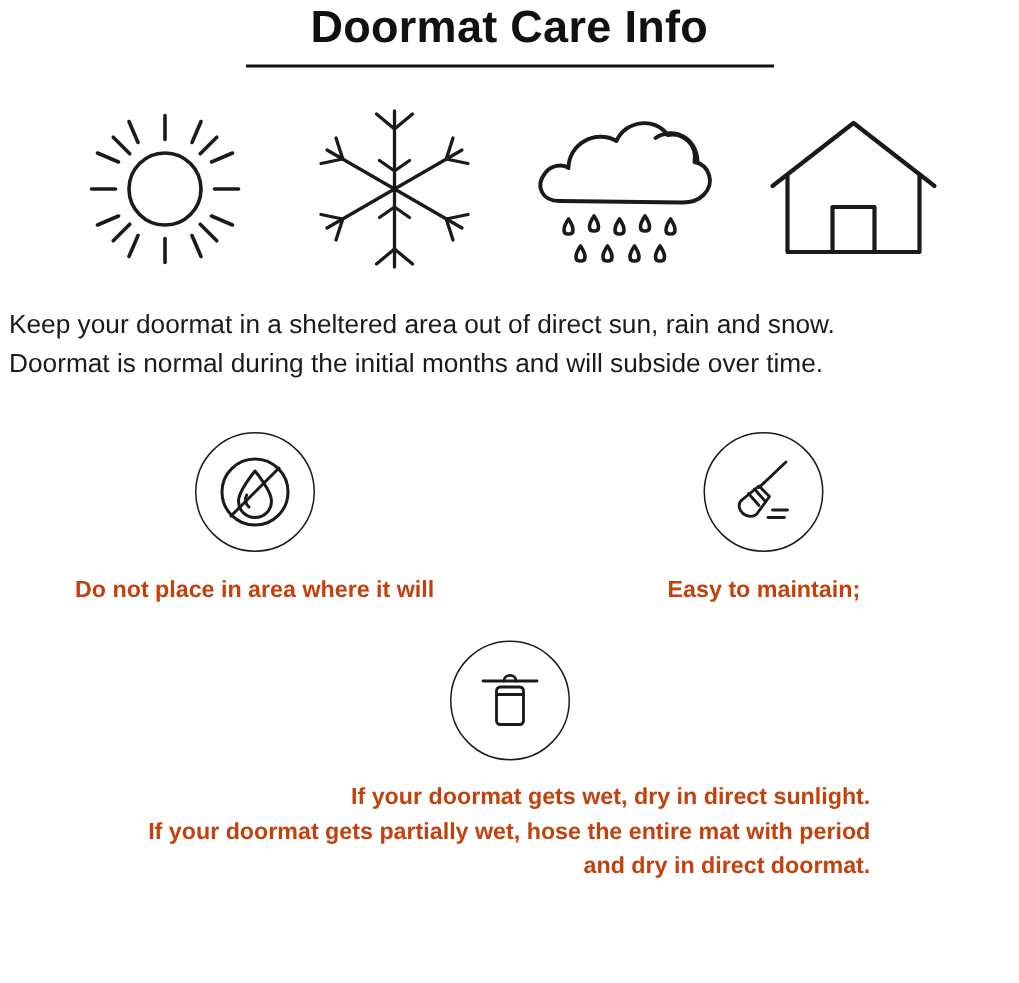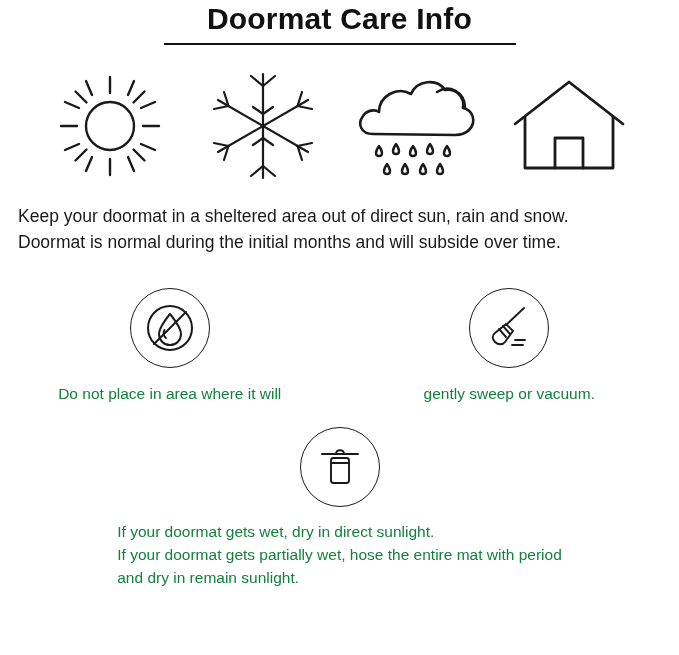--- a/index.html
+++ b/index.html
@@ -53,21 +53,21 @@
   .icon-cell {
     width: 150px;
     height: 118px;
     display: flex;
     align-items: center;
     justify-content: center;
   }
 
   
   .lead {
-    padding: 18px 6px 0 18px;
+    padding: 18px 6px 0 6px;
     text-align: left;
   }
   .lead p {
     margin: 0;
     font-size: 17.5px;
     line-height: 1.52;
     color: #1a1a1a;
   }
 
   
@@ -86,25 +86,26 @@
     height: 80px;
     border: 1.6px solid #1a1a1a;
     border-radius: 50%;
     display: flex;
     align-items: center;
     justify-content: center;
     box-sizing: border-box;
   }
   .caption {
     margin-top: 14px;
-    text-align: left;
+    text-align: right;
     font-size: 15.5px;
     line-height: 1.5;
-    color: #15803d;
+    color: #c2410c;
     max-width: 330px;
+    font-weight: bold;
   }
   .caption .line {
     display: block;
   }
 
   
   .bottom {
     margin-top: 22px;
     display: flex;
     flex-direction: column;
@@ -243,35 +244,35 @@
         <svg width="60" height="60" viewBox="0 0 60 60" fill="none" stroke="#1a1a1a" stroke-width="1.9" stroke-linecap="round" stroke-linejoin="round">
           <line x1="45" y1="10" x2="27" y2="27"></line>
           <path d="M27 26 L34 33 L26 44 C24 47 19 47 16 44 C13 41 13 37 16 35 Z"></path>
           <line x1="20" y1="31" x2="27" y2="39"></line>
           <line x1="24" y1="28" x2="31" y2="36"></line>
           <line x1="36" y1="42" x2="46" y2="42"></line>
           <line x1="33" y1="47" x2="44" y2="47"></line>
         </svg>
       </div>
       <div class="caption">
-        <span class="line">gently sweep or vacuum.</span>
+        <span class="line">Easy to maintain;</span>
       </div>
     </div>
 
   </div>
 
   <div class="bottom">
     <div class="circle-icon">
       <svg width="60" height="60" viewBox="0 0 60 60" fill="none" stroke="#1a1a1a" stroke-width="1.9" stroke-linecap="round" stroke-linejoin="round">
         <line x1="12" y1="17" x2="48" y2="17"></line>
         <path d="M26 17 C26 12 34 12 34 17"></path>
         <rect x="21" y="21" width="18" height="25" rx="2.5"></rect>
         <line x1="21" y1="26" x2="39" y2="26"></line>
       </svg>
     </div>
     <div class="caption">
       <span class="line">If your doormat gets wet, dry in direct sunlight.</span>
       <span class="line">If your doormat gets partially wet, hose the entire mat with period</span>
-      <span class="line">and dry in remain sunlight.</span>
+      <span class="line">and dry in direct doormat.</span>
     </div>
   </div>
 
 </div>
 
 </body></html>

